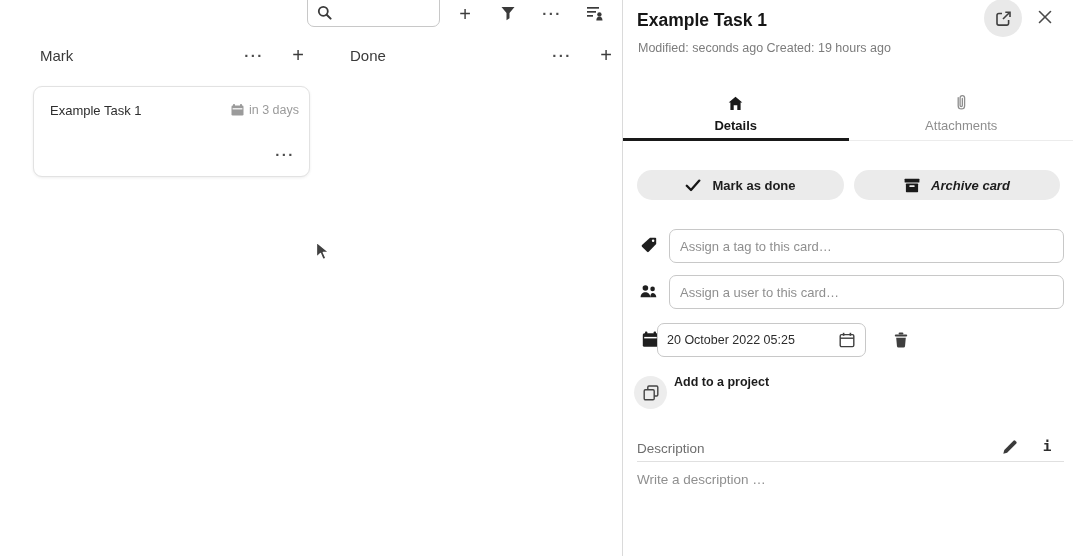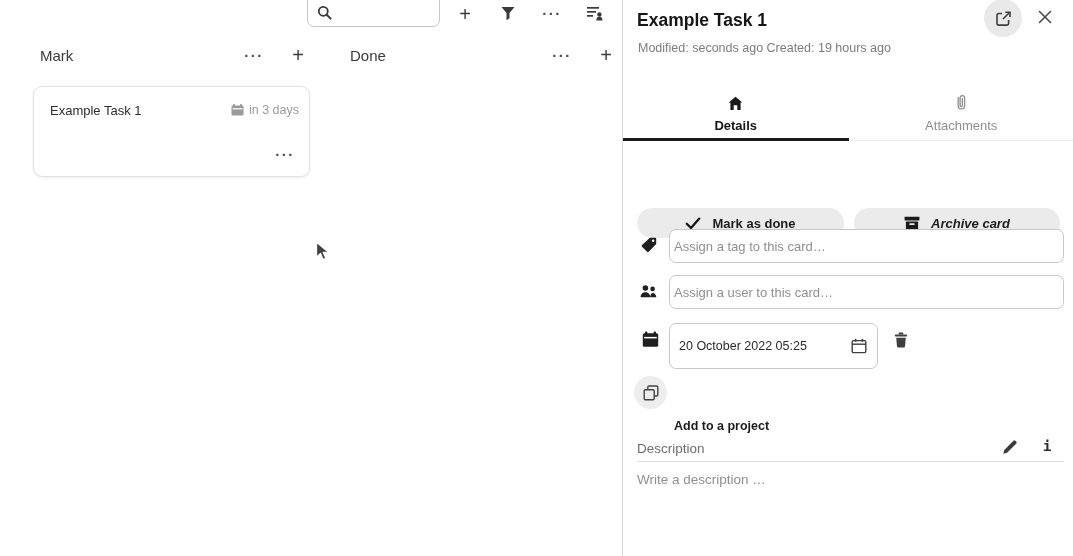--- a/index.html
+++ b/index.html
@@ -6,21 +6,21 @@
   html,body { width:1073px; height:556px; }
   body {
     font-family:"Liberation Sans","DejaVu Sans",sans-serif;
     background:#ffffff; color:#2d2d2d; overflow:hidden; position:relative;
   }
   .abs { position:absolute; }
   button { background:none; border:none; cursor:pointer; padding:0; font-family:inherit; }
   .iconbtn { display:flex; align-items:center; justify-content:center; }
   input {
     border:1px solid #c8c8c8; border-radius:7px; background:#fff;
-    font-family:inherit; font-size:13px; color:#333; padding:0 4px; outline:none;
+    font-family:inherit; font-size:13px; color:#333; padding:0 10px; outline:none;
   }
   input::placeholder { color:#8f8f8f; }
 
   
   #board { position:absolute; inset:0 451px 0 0; background:#fff; }
   .search-box { left:307px; top:-9px; width:133px; height:36px; }
   .col-title { font-size:15px; color:#3a3a3a; }
   .dots { font-size:15px; font-weight:700; letter-spacing:1.5px; color:#4c4c4c; line-height:1; }
   .plus { font-size:20px; font-weight:400; color:#3c3c3c; line-height:1; }
   .card {
@@ -43,36 +43,36 @@
 
   .tabbar { left:0; top:84px; width:451px; height:57px; display:flex; border-bottom:1px solid #ececec; }
   .tab { flex:1; display:flex; flex-direction:column; align-items:center; position:relative; }
   .tab .ticon { height:22px; margin-top:5px; display:flex; align-items:flex-end; }
   .tab .tlabel { margin-top:7px; font-size:13px; color:#8e8e8e; }
   .tab.active .tlabel { color:#161616; font-weight:700; }
   .tab.active .tbar { position:absolute; left:0; right:0; bottom:-1px; height:3px; background:#191919; }
 
   .pill {
     top:170px; height:30px; border-radius:21px; background:#ebebeb;
-    display:flex; align-items:center; justify-content:center; gap:11px;margin-top:38px;
+    display:flex; align-items:center; justify-content:center; gap:11px;
   }
   .pill span { font-size:13px; font-weight:700; color:#1d1d1d; }
   .pill1 { left:14px; width:207px; }
   .pill2 { left:231px; width:206px;font-style:italic; }
 
   .row-input { left:46px; width:395px; height:34px; }
   .date-field {
-    left:46px; top:323px; width:209px; height:46px; border:1px solid #c8c8c8;
+    left:34px; top:323px; width:209px; height:34px; border:1px solid #c8c8c8;
     border-radius:7px; background:#fff; display:flex; align-items:center; padding:0 8px 0 9px;
   }
   .date-field span { flex:1; font-size:12.5px; color:#2c2c2c; }
 
   .proj-circle { left:11px; top:376px; width:33px; height:33px; border-radius:50%;
     background:#ededed; display:flex; align-items:center; justify-content:center; }
-  .proj-title { left:51px; top:375px; font-size:12.5px; font-weight:700; color:#1c1c1c;margin-top:44px; }
+  .proj-title { left:51px; top:375px; font-size:12.5px; font-weight:700; color:#1c1c1c; }
   .proj-sub { left:51px; top:393px; font-size:13px; color:#919191; }
 
   .desc-label { left:14px; top:441px; font-size:13.5px; color:#6e6e6e; }
   .desc-divider { left:14px; top:461px; width:427px; height:1px; background:#e0e0e0; }
   .desc-placeholder { left:14px; top:472px; font-size:13.5px; color:#8f8f8f; }
   .info-glyph { font-family:"DejaVu Sans Mono",monospace; font-weight:700; font-size:14.5px; color:#2e2e2e; }
 </style>
 </head>
 <body>
 

